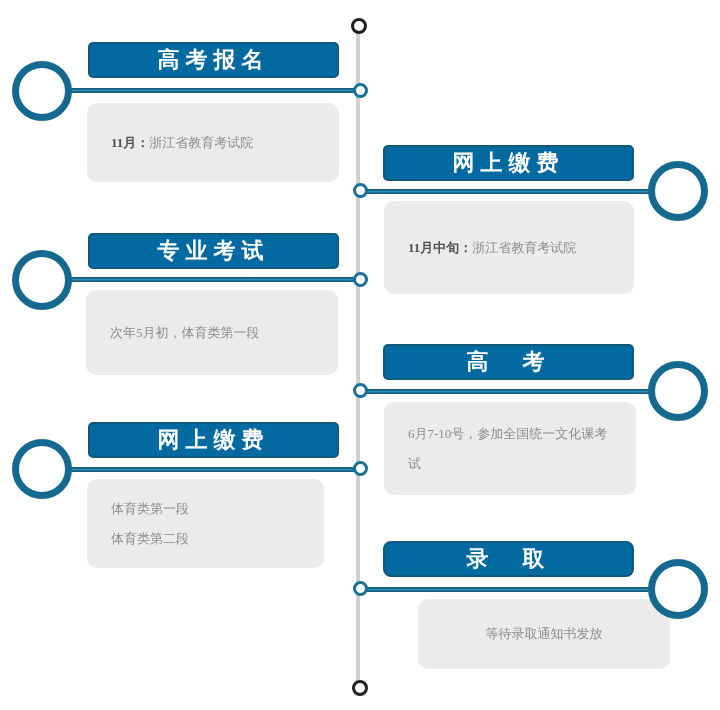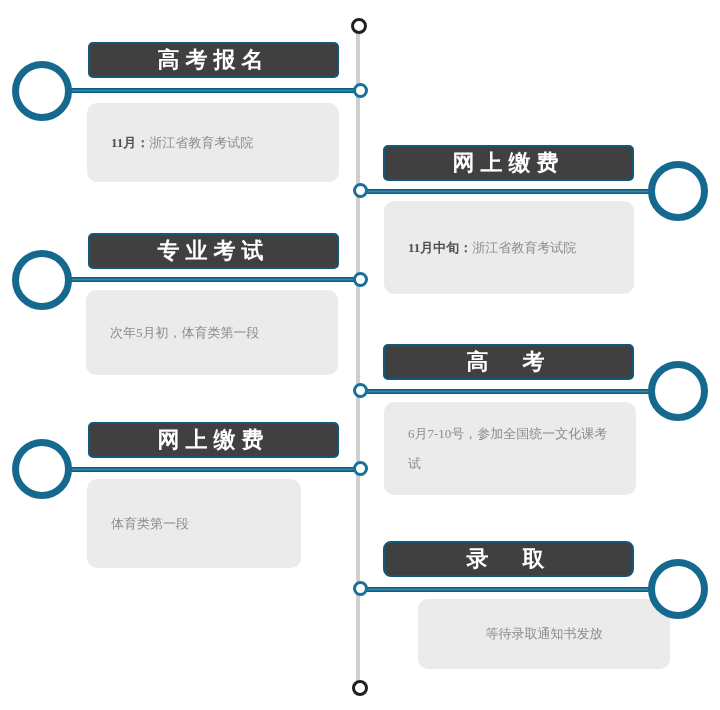--- a/index.html
+++ b/index.html
@@ -8,21 +8,21 @@
     font-family:"Liberation Sans","DejaVu Sans",sans-serif;
   }
   
   .axis{position:absolute;left:356px;top:26px;width:4px;height:662px;background:#cfcfcf;}
   .enddot{position:absolute;width:10px;height:10px;border:3px solid #1f1f1f;border-radius:50%;background:#ffffff;}
   .enddot.top{left:351px;top:18px;}
   .enddot.bottom{left:352px;top:680px;}
 
   
   .hdr{
-    position:absolute;height:32px;background:#404040;border:2px solid #10597a;border-radius:5px;
+    position:absolute;height:32px;background:#0369a1;border:2px solid #10597a;border-radius:5px;
     color:#ffffff;font-weight:bold;font-size:22px;letter-spacing:6px;text-align:center;line-height:32px;
     z-index:3;
   }
   .hline{position:absolute;height:5px;background:linear-gradient(#0d506f,#2b89ae 50%,#0d506f);z-index:1;}
   .ring{position:absolute;width:46px;height:46px;border:7px solid #15698f;border-radius:50%;background:#ffffff;z-index:2;}
   .jdot{position:absolute;width:9px;height:9px;border:3px solid #187197;border-radius:50%;background:#ffffff;z-index:2;}
   .box{
     position:absolute;background:#ebebeb;border-radius:10px;padding:0 24px;box-sizing:border-box;
     display:flex;flex-direction:column;justify-content:center;
     font-family:"Liberation Serif","DejaVu Serif",serif;
@@ -58,21 +58,21 @@
   .s4-line{left:360px;top:389px;width:318px;}
   .s4-ring{left:648px;top:361px;}
   .s4-jdot{left:353px;top:383px;}
   .s4-box{left:384px;top:402px;width:252px;height:93px;}
 
   
   .s5-hdr{left:88px;top:422px;width:247px;}
   .s5-line{left:42px;top:467px;width:318px;}
   .s5-ring{left:12px;top:439px;}
   .s5-jdot{left:353px;top:461px;}
-  .s5-box{left:87px;top:479px;width:214px;height:89px;font-family:Liberation Serif, serif;}
+  .s5-box{left:87px;top:479px;width:237px;height:89px;font-family:Liberation Serif, serif;}
 
   
   .s6-hdr{left:383px;top:541px;width:247px;border-radius:8px;}
   .s6-line{left:360px;top:587px;width:318px;}
   .s6-ring{left:648px;top:559px;}
   .s6-jdot{left:353px;top:581px;}
   .s6-box{left:384px;top:599px;width:252px;height:70px;}
 </style>
 </head>
 <body>
@@ -123,20 +123,21 @@
     </div>
   </div>
 
   <div>
     <div class="hline s5-line"></div>
     <div class="ring s5-ring"></div>
     <div class="jdot s5-jdot"></div>
     <div class="hdr s5-hdr">网上缴费</div>
     <div class="box s5-box">
       <span class="blk">体育类第一段</span>
+      <span class="blk">体育类第二段</span>
     </div>
   </div>
 
   <div>
     <div class="hline s6-line"></div>
     <div class="ring s6-ring"></div>
     <div class="jdot s6-jdot"></div>
     <div class="hdr s6-hdr">录　取</div>
     <div class="box s6-box center">
       <div>等待录取通知书发放</div>

